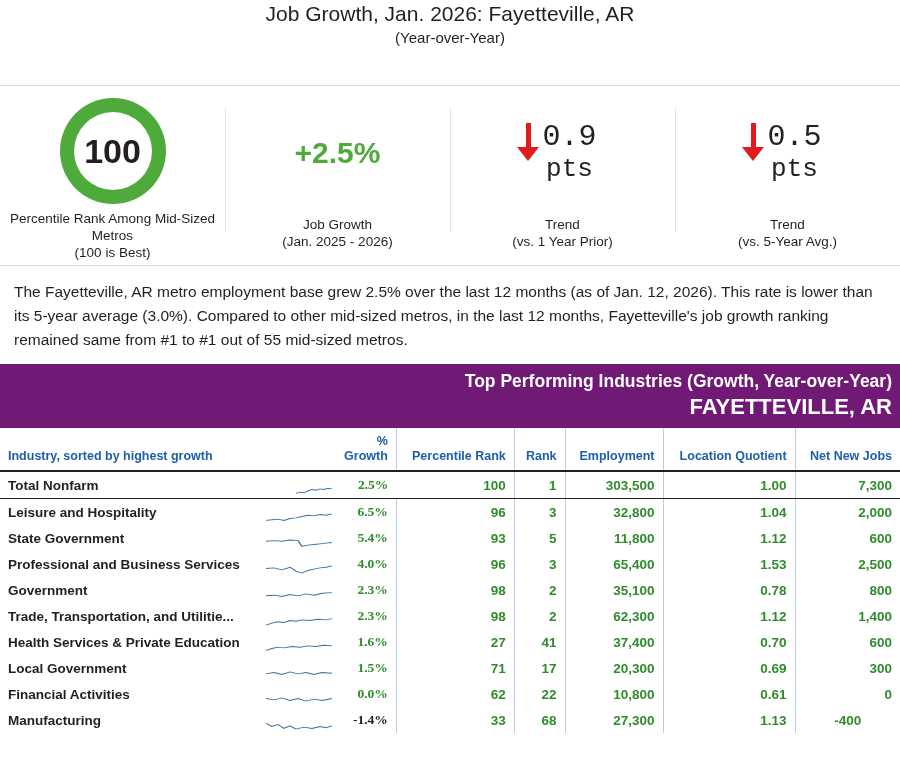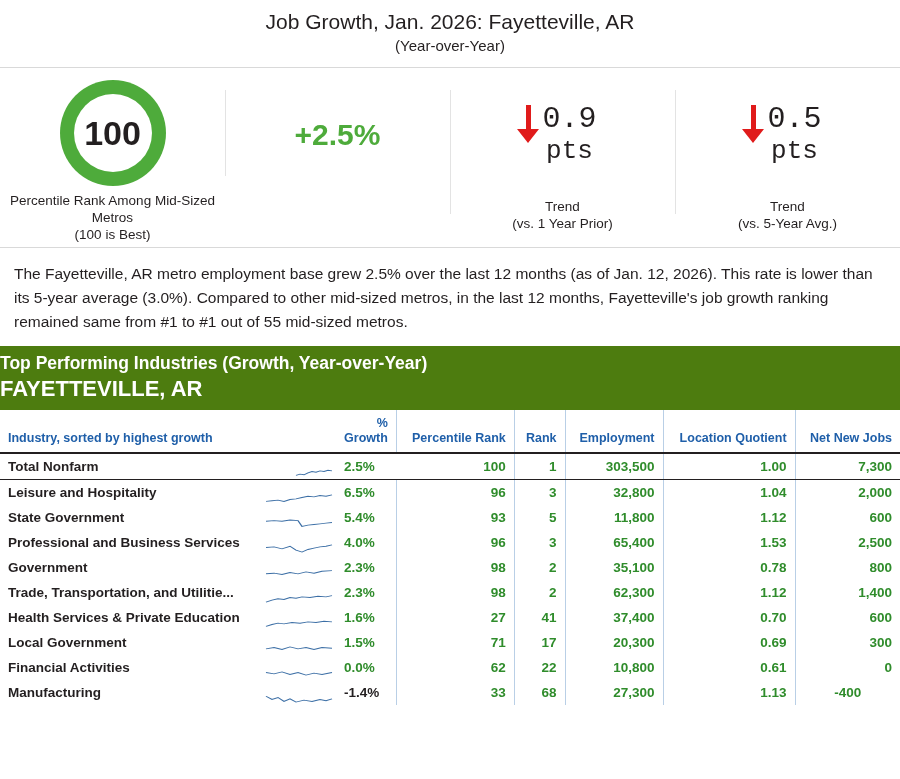--- a/index.html
+++ b/index.html
@@ -9,23 +9,22 @@
     background: #ffffff;
     font-family: "Liberation Sans", sans-serif;
     color: #231f20;
     overflow: hidden;
   }
   .page { position: relative; width: 900px; height: 779px; }
 
   
   .header {
     text-align: center;
-    padding-top: 8px;
     border-bottom: 1px solid #d9d9d9;
-    height: 68px;
+    height: 86px;
   }
   .header .title {
     font-size: 21px;
     color: #231f20;
     line-height: 28px;
   }
   .header .subtitle {
     font-size: 15px;
     color: #231f20;
     line-height: 20px;
@@ -129,24 +128,24 @@
   .narrative {
     padding: 14px 10px 10px 14px;
     font-size: 15.5px;
     line-height: 24px;
     color: #231f20;
     height: 98px;
   }
 
   
   .table-header {
-    background: #4d7c0f;
+    background: #701a75;
     color: #ffffff;
-    text-align: left;
-    padding: 6px 1px 8px 0;
+    text-align: right;
+    padding: 6px 8px 8px 0;
   }
   .table-header .th-line1 {
     font-size: 17.5px;
     font-weight: bold;
     line-height: 23px;
   }
   .table-header .th-line2 {
     font-size: 22px;
     font-weight: bold;
     line-height: 27px;
@@ -184,22 +183,24 @@
     max-width: 268px;
     overflow: hidden;
     text-overflow: ellipsis;
   }
   table.data td.spark {
     border-right: none;
     padding: 0 2px 0 0;
     width: 72px;
   }
   table.data td.growth {
+    text-align: right;
     font-weight: bold;
     width: 58px;
+    font-family: Liberation Serif, serif;
   }
   table.data td.num {
     text-align: right;
     color: #2f8c2b;
     font-weight: bold;
   }
   table.data tr.total td {
     border-top: 2px solid #231f20;
     border-bottom: 1px solid #231f20;
   }
@@ -229,20 +230,24 @@
       </div>
       <div class="kpi-caption">
         <span>Percentile Rank Among Mid-Sized Metros</span>
         <span class="sub">(100 is Best)</span>
       </div>
     </div>
 
     <div class="kpi">
       <div class="kpi-sep" style="left:0;"></div>
       <div class="big-green">+2.5%</div>
+      <div class="kpi-caption">
+        <span>Job Growth</span>
+        <span class="sub">(Jan. 2025 - 2026)</span>
+      </div>
     </div>
 
     <div class="kpi">
       <div class="kpi-sep" style="left:0;"></div>
       <div class="trend-row">
         <span class="arrow-down">
           <span class="shaft"></span>
             <span class="head"></span>
         </span>
         <span class="trend-num">

